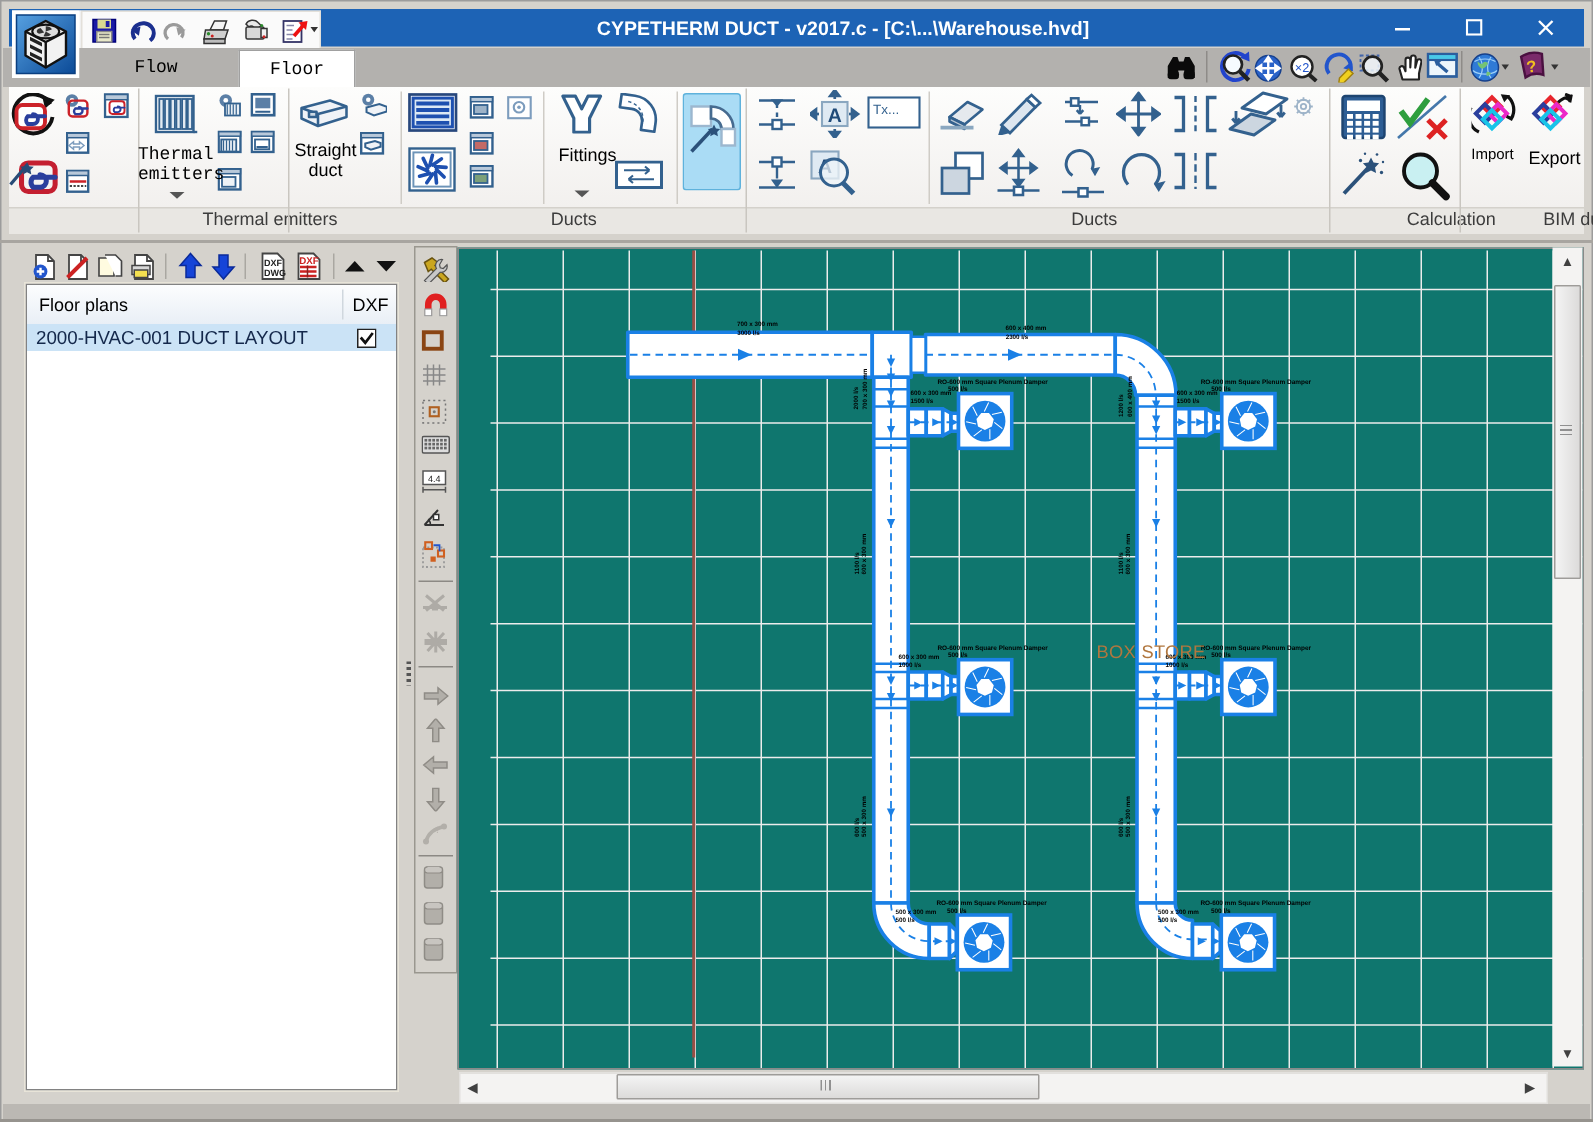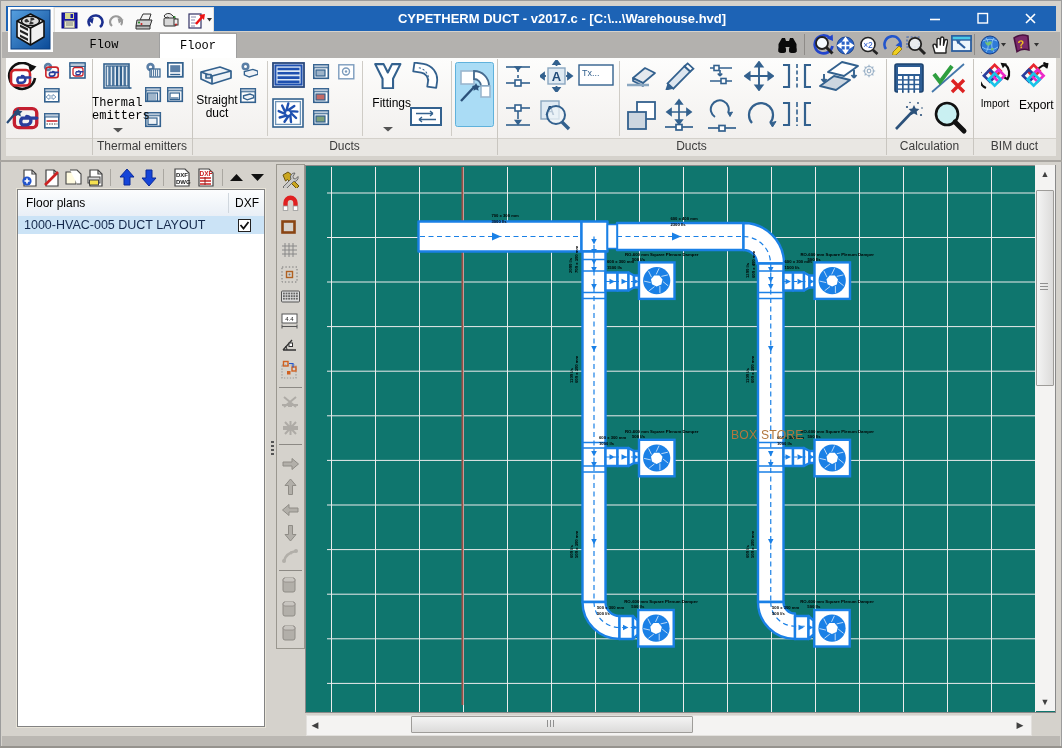--- a/index.html
+++ b/index.html
@@ -17,21 +17,21 @@
   
   #appicon{left:8px;top:7px;width:44px;height:44px;background:#fff;border:1px solid #efefef;}
   #appicon .inner{position:absolute;left:3px;top:3px;width:38px;height:38px;
      background:linear-gradient(135deg,#3a8ad8,#0d4f9e);border:1px solid #0a3f80;}
   
   .tab{top:33px;height:25px;font-size:12px;color:#000;text-align:center;line-height:25px;font-family:Liberation Mono, monospace;}
   #tabactive{left:159px;width:76px;background:#fff;border:1px solid #a0a0a0;border-bottom:none;height:25px;}
   
   #ribbon{left:6px;top:58px;width:1050px;height:80px;background:linear-gradient(#fdfdfc,#f2f0ee);}
   #grouplabels{left:6px;top:138px;width:1050px;height:17px;background:#e9e7e3;border-top:1px solid #d4d1cb;}
-  .glabel{top:0;height:17px;font-size:12px;color:#3c3c3c;text-align:center;line-height:17px;width:100%;}
+  .glabel{top:0;height:17px;font-size:12px;color:#3c3c3c;text-align:center;line-height:17px;width:100%;margin-left:38px;}
   
   #groove{left:0px;top:160px;width:1062px;height:2px;background:#a8a5a0;}
   
   #panelbox{left:17px;top:189px;width:246px;height:536px;background:#fff;border:1px solid #828282;outline:1px solid #e8e4d8;}
   #phead{left:18px;top:190px;width:246px;height:26px;background:linear-gradient(#fcfdfe,#e9eff6);border-bottom:1px solid #c6ccd2;}
   #prow{left:18px;top:216px;width:246px;height:18px;background:#cbe3f6;}
   
   #vtb{left:276px;top:164px;width:27px;height:483px;background:#d5d2cc;border:1px solid #9a978f;}
   
   #canvas{left:305px;top:165px;width:729px;height:546px;background:#0f766e;border:1px solid #898989;padding-left:20px;}
@@ -464,21 +464,21 @@
     <path d="M1,1 h10 l-5,4.5 Z" fill="#555"></path>
   </svg>
 
 <div id="panelbox" class="abs"></div>
 <div id="phead" class="abs">
     <span style="position:absolute;left:8px;top:6px;font-size:12px;">Floor plans</span>
 <span style="position:absolute;left:217px;top:6px;font-size:12px;">DXF</span>
     <div style="position:absolute;left:210px;top:3px;width:1px;height:20px;background:#d0d7de"></div>
   </div>
 <div id="prow" class="abs">
-    <span style="position:absolute;left:6px;top:2px;font-size:12.5px;color:#14284b;">1000-HVAC-005 DUCT LAYOUT</span>
+    <span style="position:absolute;left:6px;top:2px;font-size:12.5px;color:#14284b;">2000-HVAC-001 DUCT LAYOUT</span>
     <svg style="position:absolute;left:220px;top:2.5px" width="13" height="13" viewBox="0 0 13 13">
       <rect x="0.5" y="0.5" width="12" height="12" fill="#fff" stroke="#222"></rect>
       <path d="M2.5,6 l3,3.5 L10.5,3" fill="none" stroke="#111" stroke-width="1.8"></path>
     </svg>
   </div>
 <div id="vtb" class="abs"></div>
 <div id="canvas" class="abs">
 <svg width="729" height="546" viewBox="305 165 729 546">
 
  <g stroke="#ececec" stroke-width="1">

